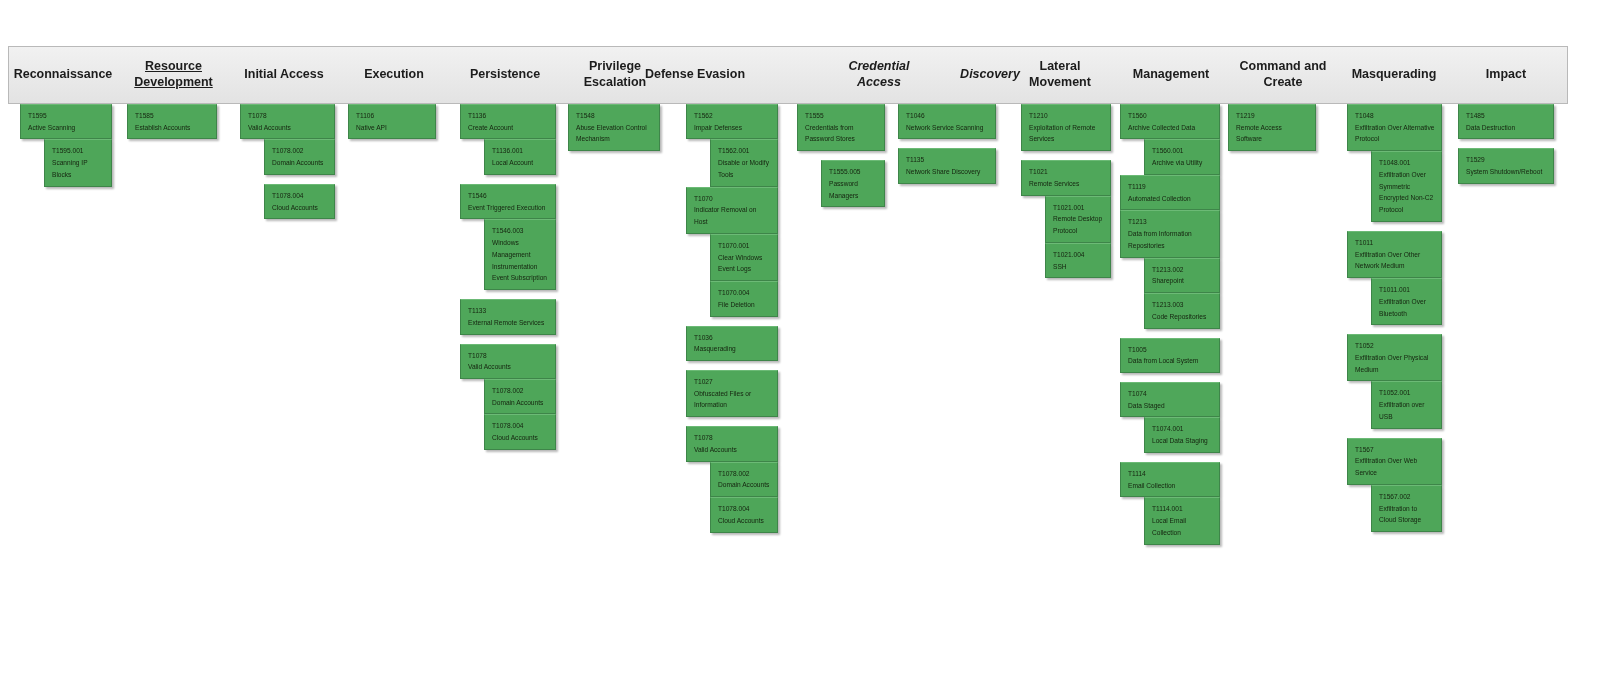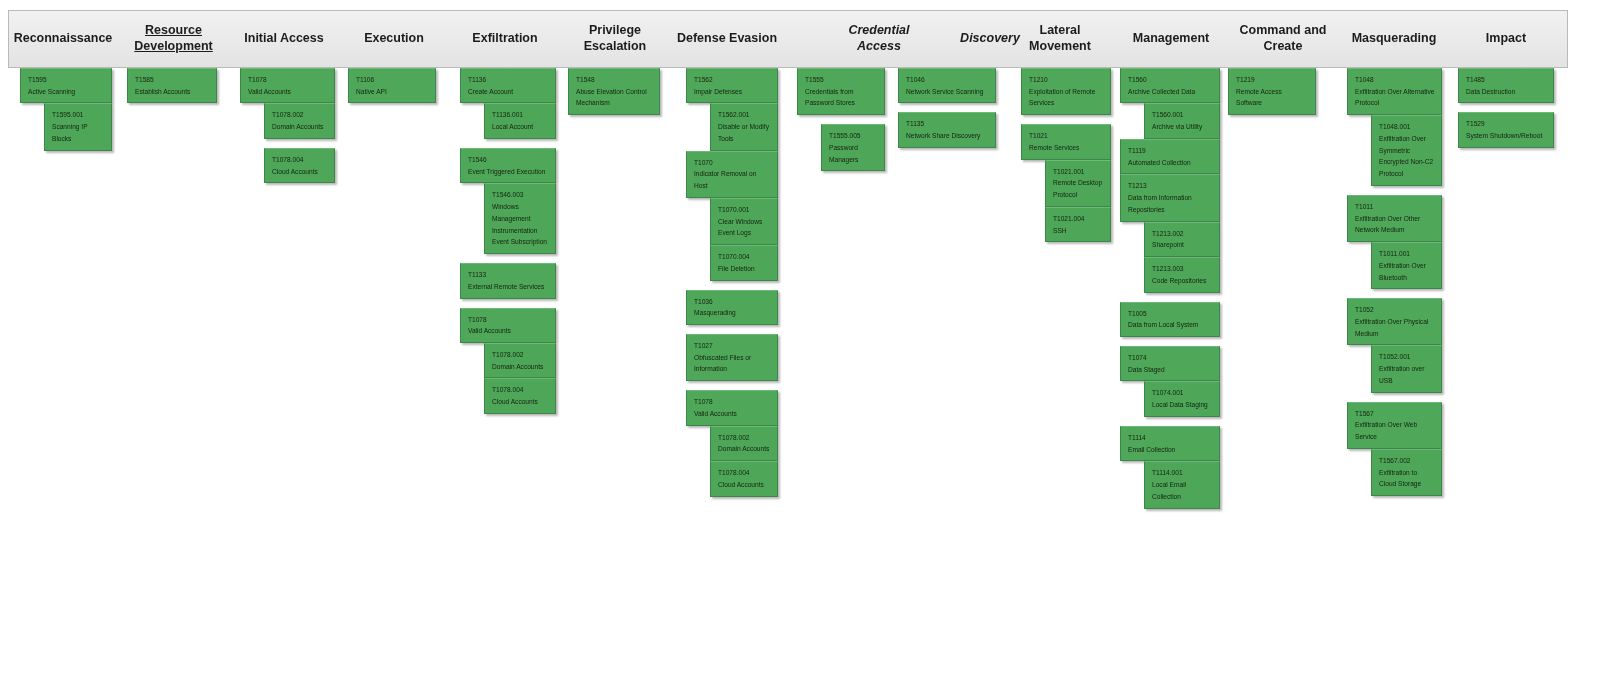--- a/index.html
+++ b/index.html
@@ -1,21 +1,21 @@
 <!DOCTYPE html>
 <html><head>
 <meta charset="utf-8">
 <style>
   html,body{margin:0;padding:0;background:#ffffff;}
   body{
     width:1600px;height:673px;overflow:hidden;
     font-family:"Liberation Sans","DejaVu Sans",sans-serif;
     color:#111;
   }
-  #matrix{position:relative;width:1600px;height:568px;}
+  #matrix{position:relative;width:1600px;height:568px;margin-top:36px;}
 
   
   .header-strip{
     position:absolute;left:8px;top:10px;width:1560px;height:58px;
     background:linear-gradient(#f1f1f1,#e3e3e3);
     border:1px solid #b9b9b9;
     box-sizing:border-box;
   }
   .tactic-head{
     position:absolute;top:10px;height:58px;
@@ -55,23 +55,23 @@
 </head>
 <body>
 
 <div id="matrix">
   <div class="header-strip"></div>
   <div id="heads">
       <div class="tactic-head" style="left: 8px; width: 110px;">Reconnaissance</div>
       <div class="tactic-head" style="left: 120px; width: 107px; text-decoration: underline;">Resource Development</div>
       <div class="tactic-head" style="left: 229px; width: 110px;">Initial Access</div>
       <div class="tactic-head" style="left: 341px; width: 106px;">Execution</div>
-      <div class="tactic-head" style="left: 450px; width: 110px;">Exfiltration</div>
+      <div class="tactic-head" style="left: 450px; width: 110px;">Persistence</div>
       <div class="tactic-head" style="left: 561px; width: 108px;">Privilege Escalation</div>
-      <div class="tactic-head" style="left: 672px; width: 110px;">Defense Evasion</div>
+      <div class="tactic-head" style="left: 640px; width: 110px;">Defense Evasion</div>
       <div class="tactic-head" style="left: 824px; width: 110px; font-style: italic;">Credential Access</div>
       <div class="tactic-head" style="left: 936px; width: 108px; font-style: italic;">Discovery</div>
       <div class="tactic-head" style="left: 1005px; width: 110px;">Lateral Movement</div>
       <div class="tactic-head" style="left: 1117px; width: 108px;">Management</div>
       <div class="tactic-head" style="left: 1228px; width: 110px;">Command and Create</div>
       <div class="tactic-head" style="left: 1340px; width: 108px;">Masquerading</div>
       <div class="tactic-head" style="left: 1452px; width: 108px;">Impact</div>
     </div>
   <div id="cols">
       <div class="column" style="left: 20px; width: 92px;">

